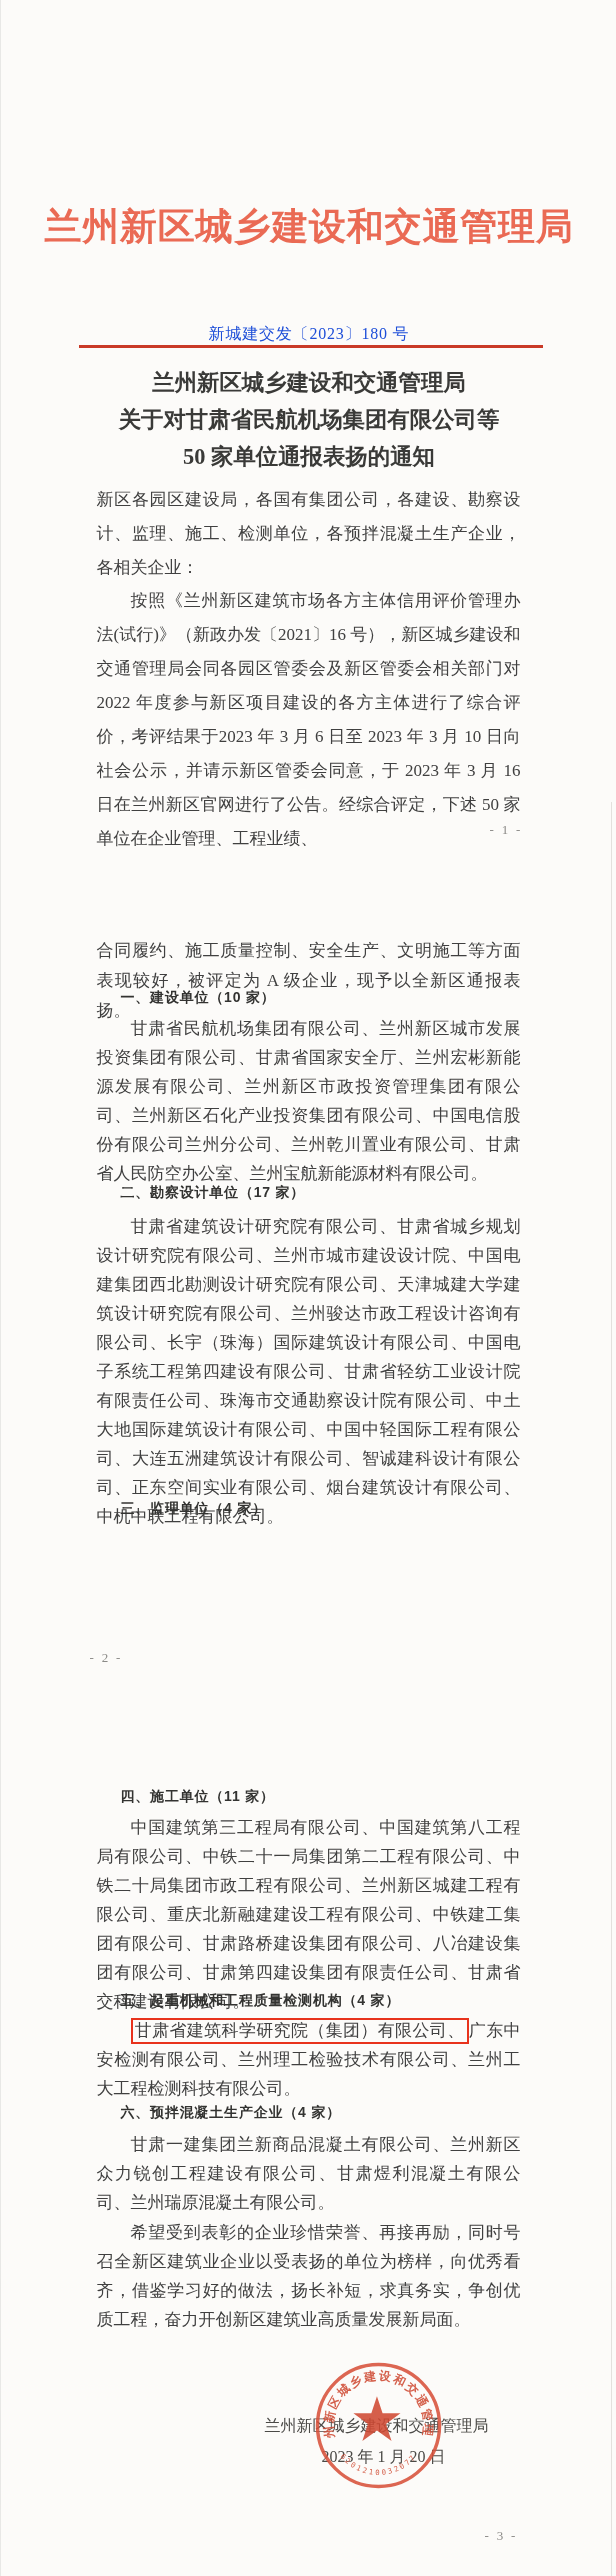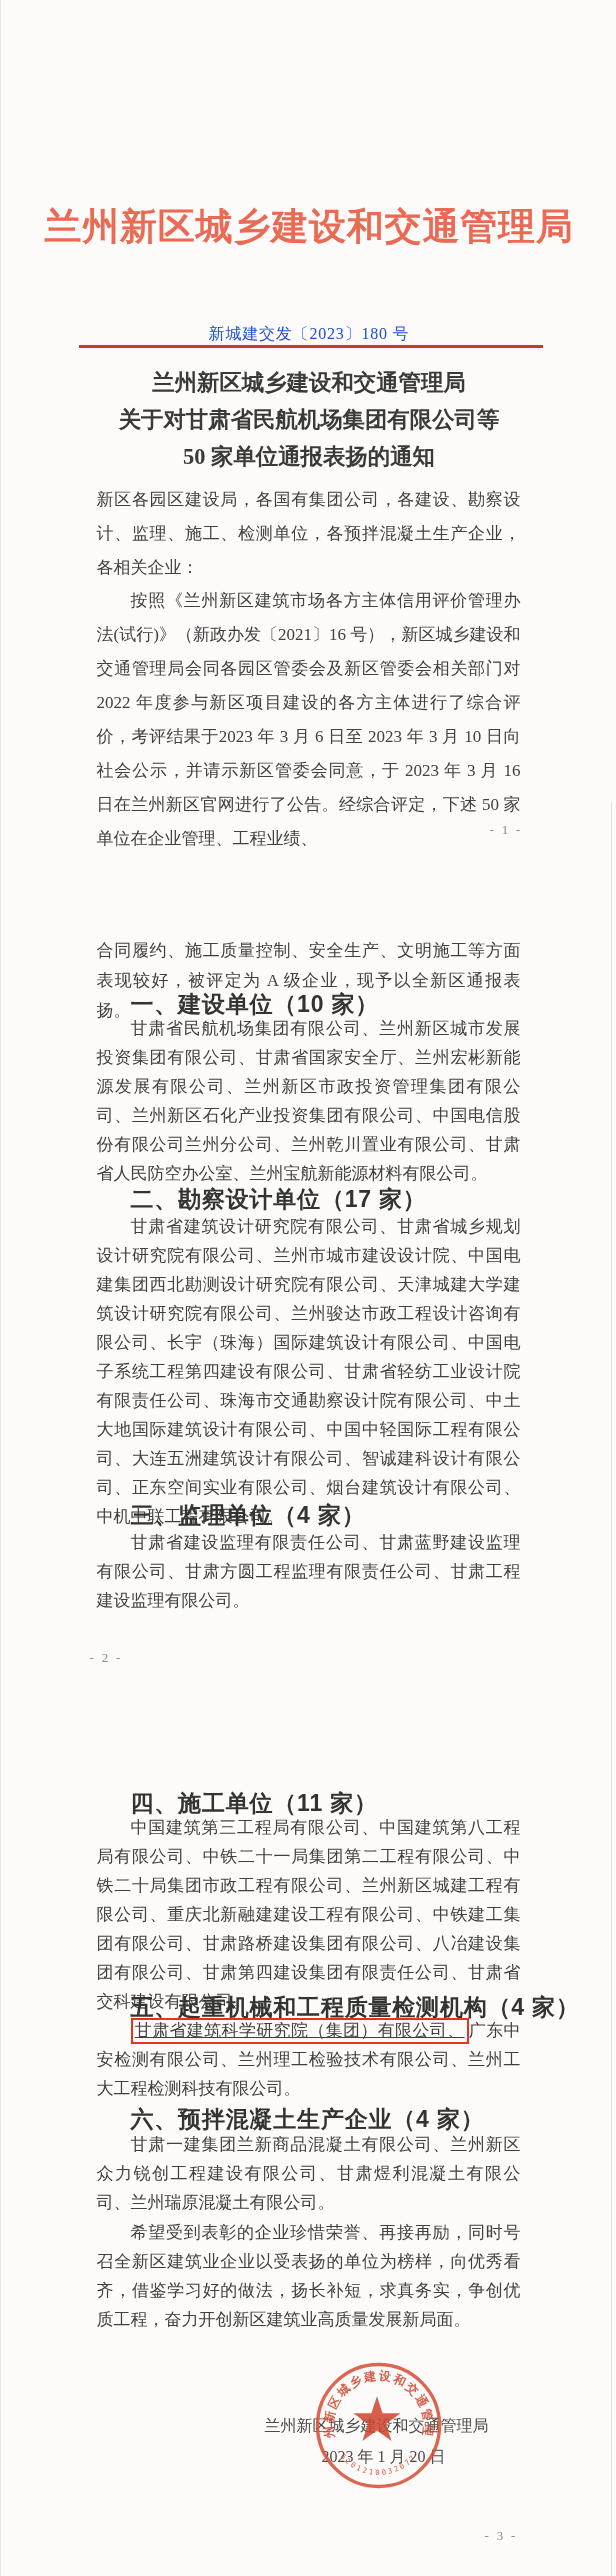--- a/index.html
+++ b/index.html
@@ -21,27 +21,27 @@
   .para{
     left:96px;width:424px;font-size:17px;text-align:justify;
     color:#404040;letter-spacing:0;
   }
   .indent{text-indent:34px;}
   .lh44{line-height:34px;}
   .lh39{line-height:30px;margin-top:10px;}
   .lh38{line-height:29px;}
   .lh37{line-height:29px;}
   .sec-heading{
-    left:130px;width:432px;font-size:23px;font-weight:700;color:#333331;
+    left:120px;width:432px;font-size:14px;font-weight:700;color:#333331;
     font-family:"Liberation Sans","DejaVu Sans",sans-serif;
     letter-spacing:0.8px;white-space:nowrap;
   }
   .pgnum{font-size:13px;color:#8b8a87;letter-spacing:2.3px;white-space:nowrap;}
   .hl{
-    border:2.3px solid #e8321c;padding:0.8px 2.3px 2.3px 2.3px;text-decoration:underline;
+    border:2.3px solid #e8321c;padding:0.8px 2.3px 2.3px 2.3px;
   }
   .sig{font-size:16px;color:#4b4a47;white-space:nowrap;}
   .seal{opacity:0.87;}
   .edge{top:802px;left:610px;width:1.5px;height:1774px;background:#d9d6d1;opacity:.7;}
 </style>
 </head>
 <body>
 
 <div class="doc">
 
@@ -61,21 +61,20 @@
 
   <div class="abs para lh39" style="top:926px">合同履约、施工质量控制、安全生产、文明施工等方面表现较好，被评定为 A 级企业，现予以全新区通报表扬。</div>
 
   <div class="abs sec-heading" style="top:989px">一、建设单位（10 家）</div>
   <div class="abs para lh37 indent" style="top:1014px">甘肃省民航机场集团有限公司、兰州新区城市发展投资集团有限公司、甘肃省国家安全厅、兰州宏彬新能源发展有限公司、兰州新区市政投资管理集团有限公司、兰州新区石化产业投资集团有限公司、中国电信股份有限公司兰州分公司、兰州乾川置业有限公司、甘肃省人民防空办公室、兰州宝航新能源材料有限公司。</div>
 
   <div class="abs sec-heading" style="top:1184px">二、勘察设计单位（17 家）</div>
   <div class="abs para lh37 indent" style="top:1212px">甘肃省建筑设计研究院有限公司、甘肃省城乡规划设计研究院有限公司、兰州市城市建设设计院、中国电建集团西北勘测设计研究院有限公司、天津城建大学建筑设计研究院有限公司、兰州骏达市政工程设计咨询有限公司、长宇（珠海）国际建筑设计有限公司、中国电子系统工程第四建设有限公司、甘肃省轻纺工业设计院有限责任公司、珠海市交通勘察设计院有限公司、中土大地国际建筑设计有限公司、中国中轻国际工程有限公司、大连五洲建筑设计有限公司、智诚建科设计有限公司、正东空间实业有限公司、烟台建筑设计有限公司、中机中联工程有限公司。</div>
 
   <div class="abs sec-heading" style="top:1500px">三、监理单位（4 家）</div>
-  <div class="abs para lh37 indent" style="top:1528px">甘肃省建设监理有限责任公司、甘肃蓝野建设监理有限公司、甘肃方圆工程监理有限责任公司、甘肃工程建设监理有限公司。</div>
 
   <div class="abs pgnum" style="top:1650px;left:89px">- 2 -</div>
 
   <div class="abs sec-heading" style="top:1788px">四、施工单位（11 家）</div>
   <div class="abs para lh38 indent" style="top:1813px">中国建筑第三工程局有限公司、中国建筑第八工程局有限公司、中铁二十一局集团第二工程有限公司、中铁二十局集团市政工程有限公司、兰州新区城建工程有限公司、重庆北新融建建设工程有限公司、中铁建工集团有限公司、甘肃路桥建设集团有限公司、八冶建设集团有限公司、甘肃第四建设集团有限责任公司、甘肃省交科建设有限公司。</div>
 
   <div class="abs sec-heading" style="top:1992px">五、起重机械和工程质量检测机构（4 家）</div>
   <div class="abs para lh37 indent" style="top:2016px"><span class="hl">甘肃省建筑科学研究院（集团）有限公司、</span><span>广东中安检测有限公司、兰州理工检验技术有限公司、兰州工大工程检测科技有限公司。</span></div>
 
   <div class="abs sec-heading" style="top:2104px">六、预拌混凝土生产企业（4 家）</div>

